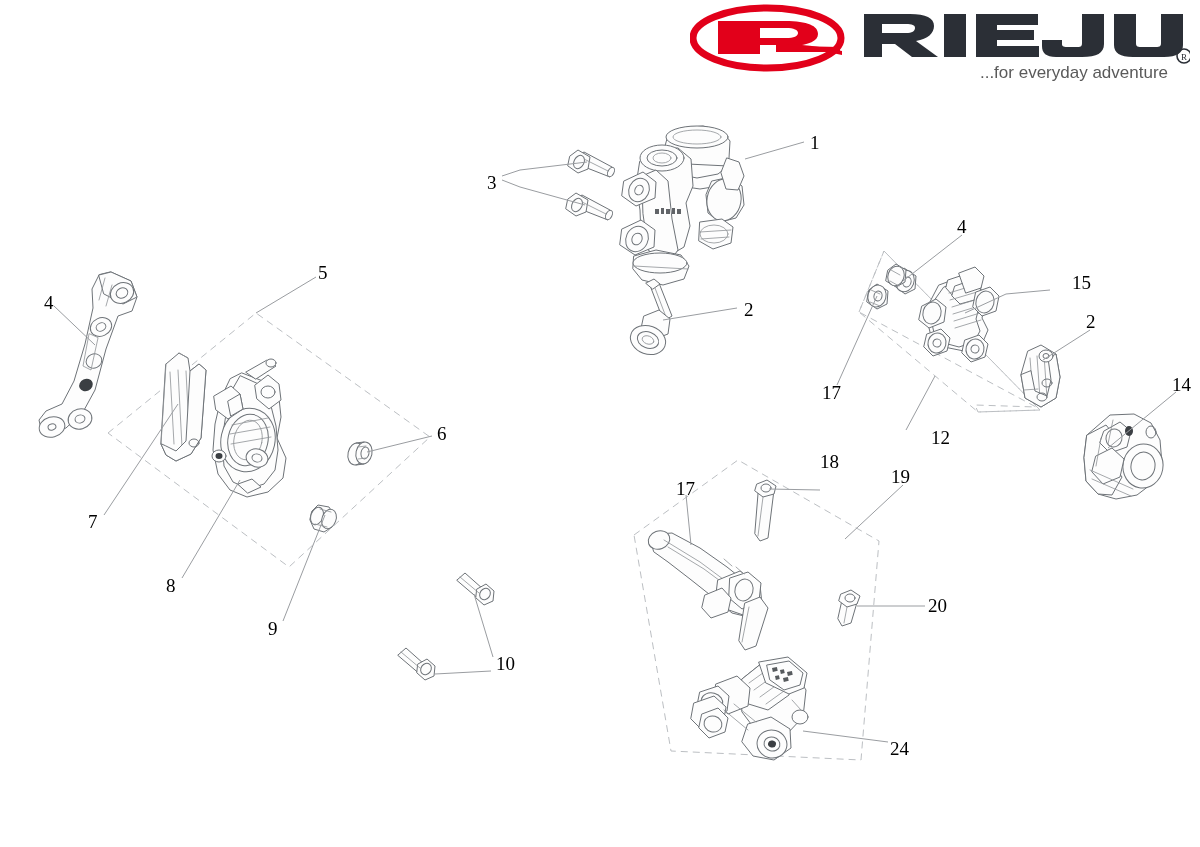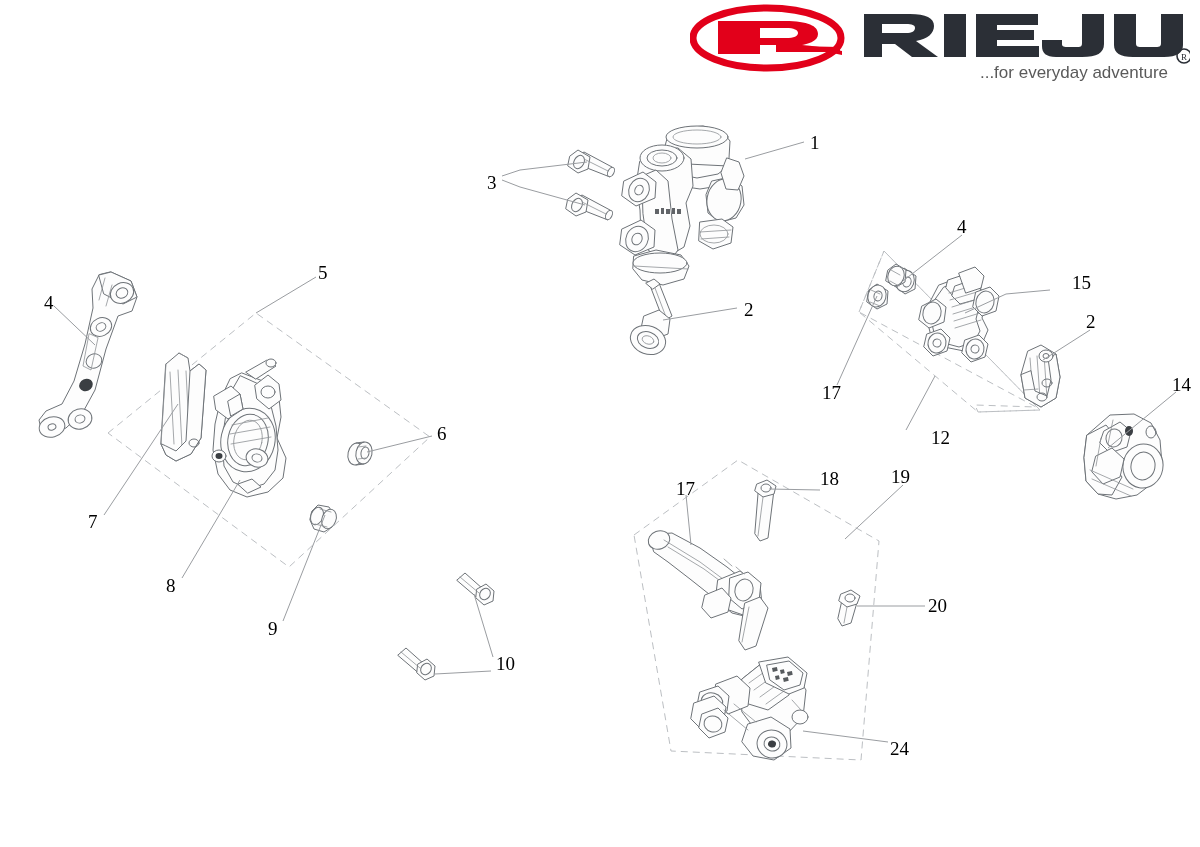--- a/index.html
+++ b/index.html
@@ -452,19 +452,19 @@
     <span class="label" style="left:166px; top:576px;">8</span>
     <span class="label" style="left:268px; top:619px;">9</span>
     <span class="label" style="left:496px; top:654px;">10</span>
     <span class="label" style="left:822px; top:383px;">17</span>
     <span class="label" style="left:893px; top:428px;margin-left:38px;">12</span>
     <span class="label" style="left:1172px;top:375px;">14</span>
     <span class="label" style="left:1086px;top:312px;">2</span>
     <span class="label" style="left:1072px;top:273px;">15</span>
     <span class="label" style="left:957px; top:217px;">4</span>
     <span class="label" style="left:676px; top:479px;">17</span>
-    <span class="label" style="left:820px; top:469px;">18</span>
+    <span class="label" style="left:820px; top:452px;">18</span>
     <span class="label" style="left:891px; top:467px;">19</span>
     <span class="label" style="left:928px; top:596px;">20</span>
     <span class="label" style="left:890px; top:739px;">24</span>
   </div>
 
 </div>
 
 </body></html>

